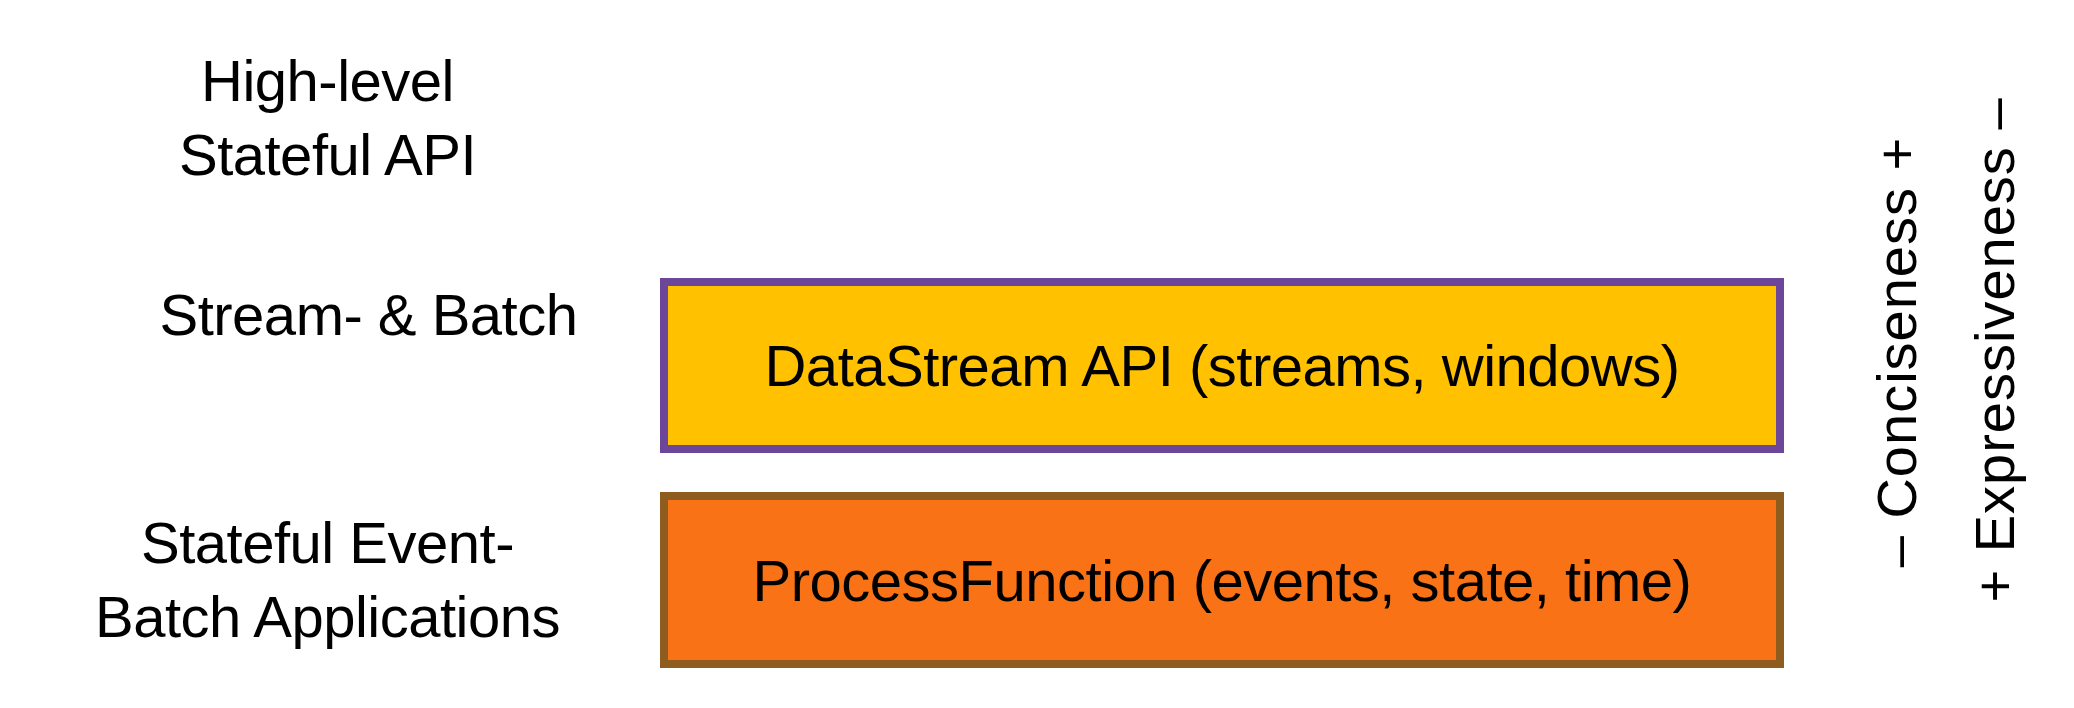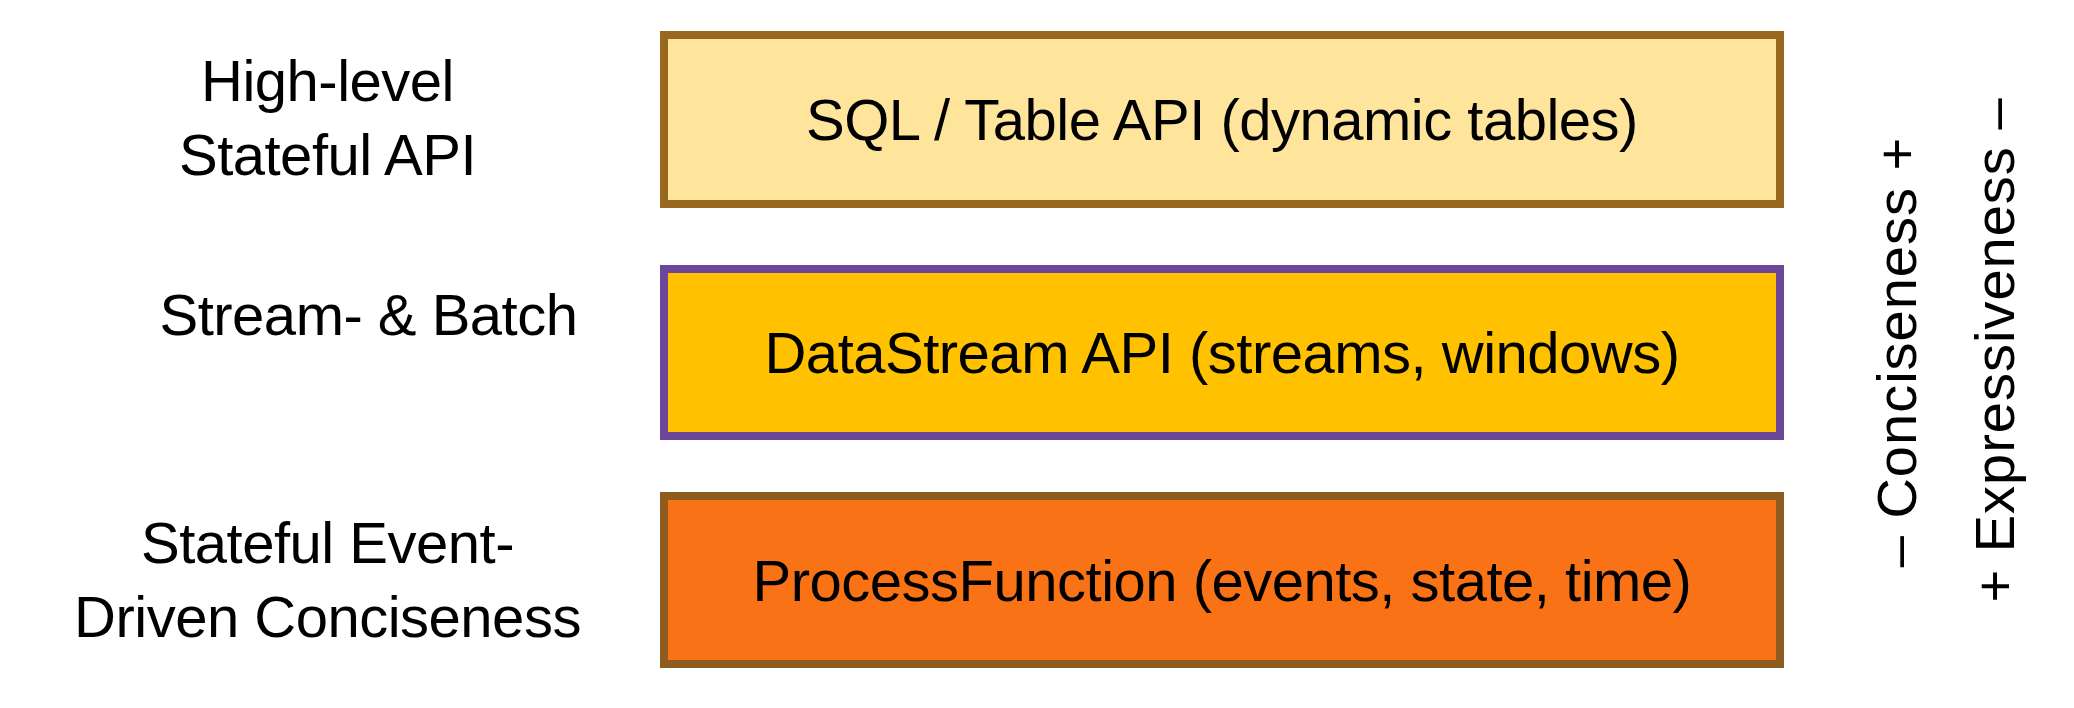--- a/index.html
+++ b/index.html
@@ -86,28 +86,25 @@
 
   <div class="cat-label cat-label-1">
     <div>High-level</div>
     <div>Stateful API</div>
   </div>
   <div class="cat-label cat-label-2">
     <div>Stream- &amp; Batch</div>
   </div>
   <div class="cat-label cat-label-3">
     <div>Stateful Event-</div>
-    <div>Driven Conciseness</div>
+    <div>Batch Applications</div>
   </div>
 
-  <div class="api-box api-box-1" style="background-color: rgb(255, 228, 156); border-color: rgb(154, 103, 30);">
-    <span class="box-text">SQL / Table API (dynamic tables)</span>
-  </div>
 
-  <div class="api-box api-box-2" style="background-color: rgb(255, 193, 0); border-color: rgb(108, 70, 153);">
+  <div class="api-box api-box-2" style="background-color: rgb(255, 193, 0); border-color: rgb(108, 70, 153); margin-top: 13px;">
     <span class="box-text">DataStream API (streams, windows)</span>
   </div>
 
   <div class="api-box api-box-3" style="background-color: #f97316; border-color: rgb(142, 92, 30);">
     <span class="box-text">ProcessFunction (events, state, time)</span>
   </div>
 
   <div class="axis-label axis-conciseness">– Conciseness +</div>
 
   <div class="axis-label axis-expressiveness">+ Expressiveness –</div>

